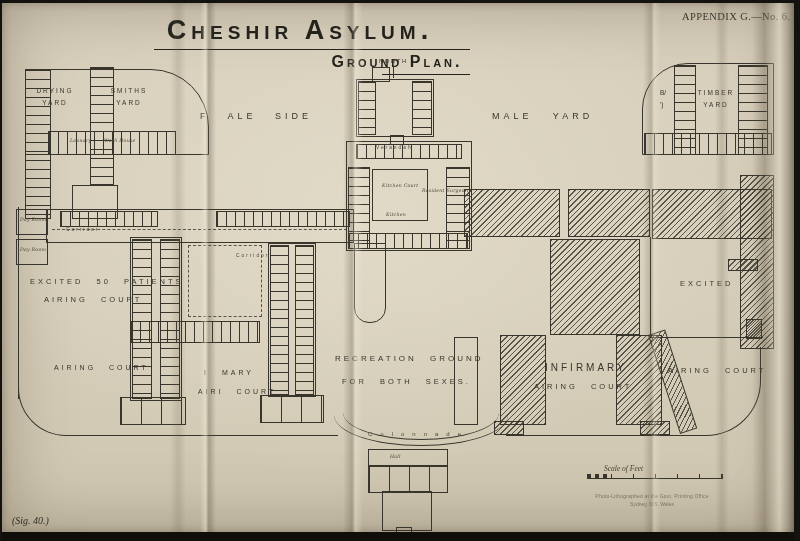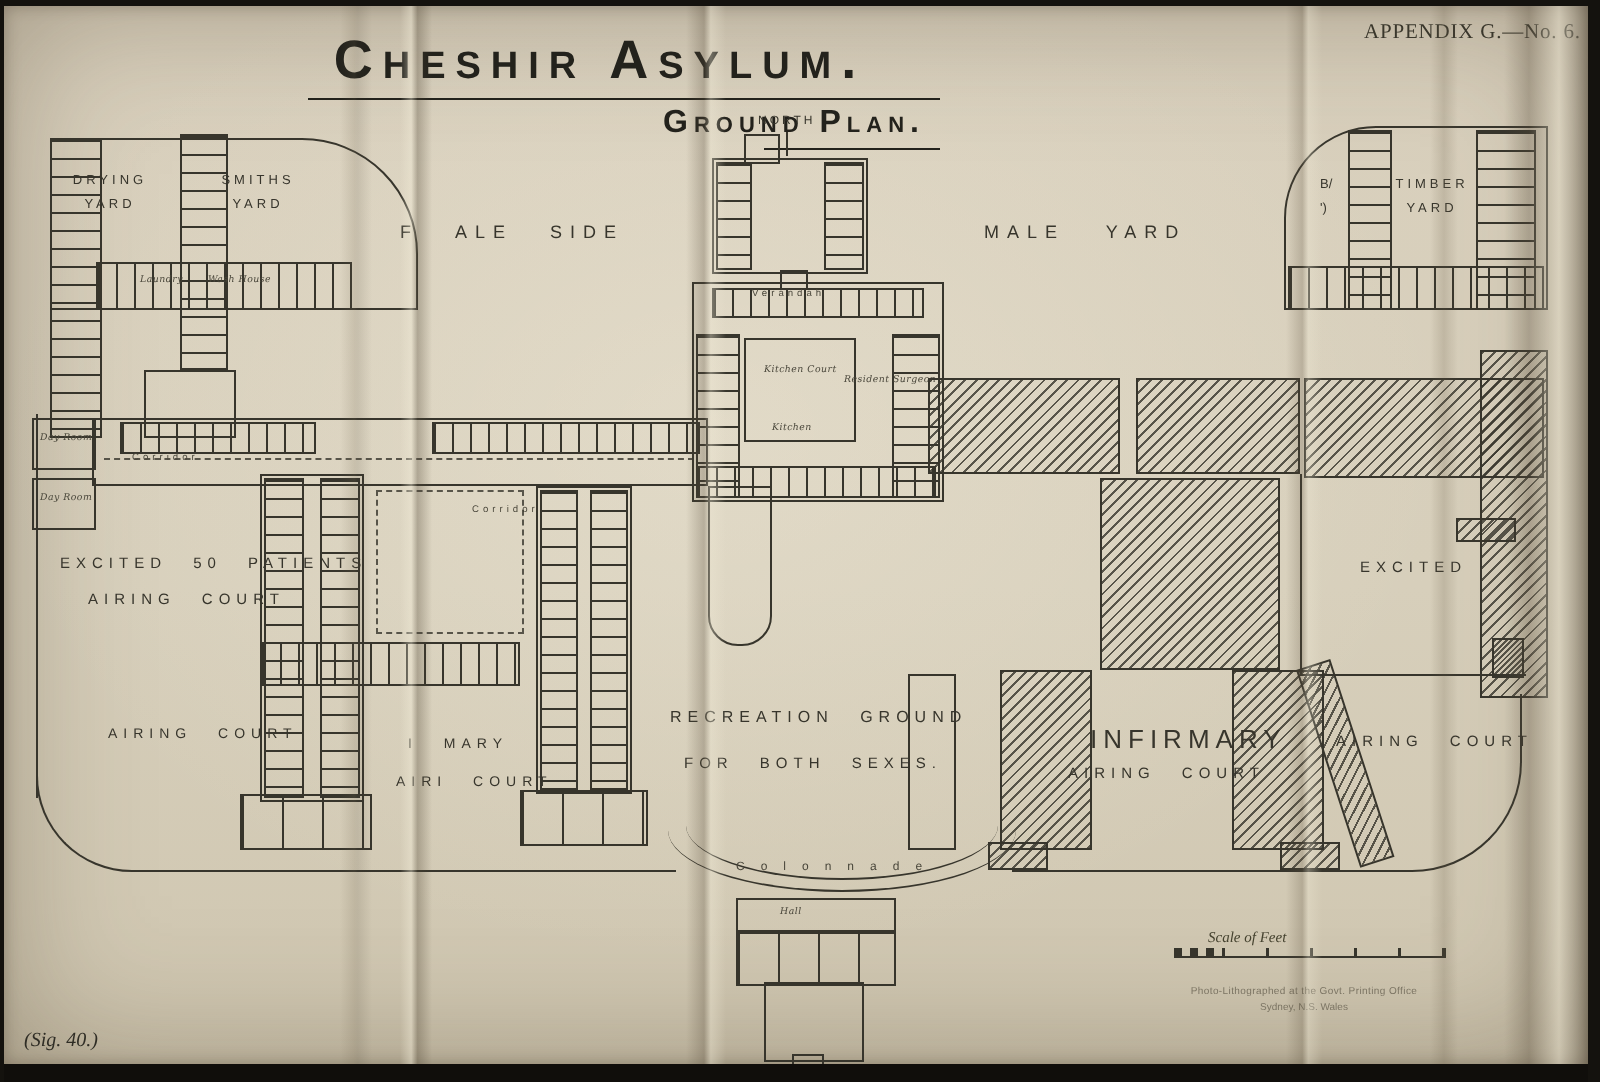--- a/index.html
+++ b/index.html
@@ -191,21 +191,21 @@
     <div class="lbl caps" style="left:42px;top:292px;font-size:7.5px">AIRING COURT</div>
 
     <div class="lbl caps" style="left:52px;top:361px;font-size:7px">AIRING COURT</div>
 
     <div class="lbl caps" style="left:202px;top:366px;font-size:7px">I MARY</div>
     <div class="lbl caps" style="left:196px;top:385px;font-size:7px">AIRI COURT</div>
 
     <div class="lbl caps" style="left:333px;top:351px;font-size:8px">RECREATION GROUND</div>
     <div class="lbl caps" style="left:340px;top:374px;font-size:7.5px">FOR BOTH SEXES.</div>
 
-    <div class="lbl caps" style="left:543px;top:359px;font-size:13px">INFIRMARY</div>
+    <div class="lbl caps" style="left:543px;top:359px;font-size:10px">INFIRMARY</div>
     <div class="lbl caps" style="left:532px;top:379px;font-size:7.5px">AIRING COURT</div>
 
     <div class="lbl caps" style="left:678px;top:276px;font-size:7.5px">EXCITED</div>
     <div class="lbl caps" style="left:666px;top:363px;font-size:7.5px">AIRING COURT</div>
 
     <div class="lbl serif" style="left:602px;top:461px;font-size:7.5px;font-style:italic;color:#45422f">Scale of Feet</div>
     <div class="scale-bar" style="left:585px;top:471px;width:132px"></div>
     <div class="abs" style="left:585px;top:471px;width:22px;height:4px;background:repeating-linear-gradient(90deg,var(--ink) 0 4px,transparent 4px 8px)"></div>
     <div class="lbl center" style="left:580px;top:490px;width:140px;font-size:5px;color:#7b7463;letter-spacing:.2px">Photo-Lithographed at the Govt. Printing Office</div>
     <div class="lbl center" style="left:580px;top:498px;width:140px;font-size:5px;color:#7b7463">Sydney, N.S. Wales</div>

